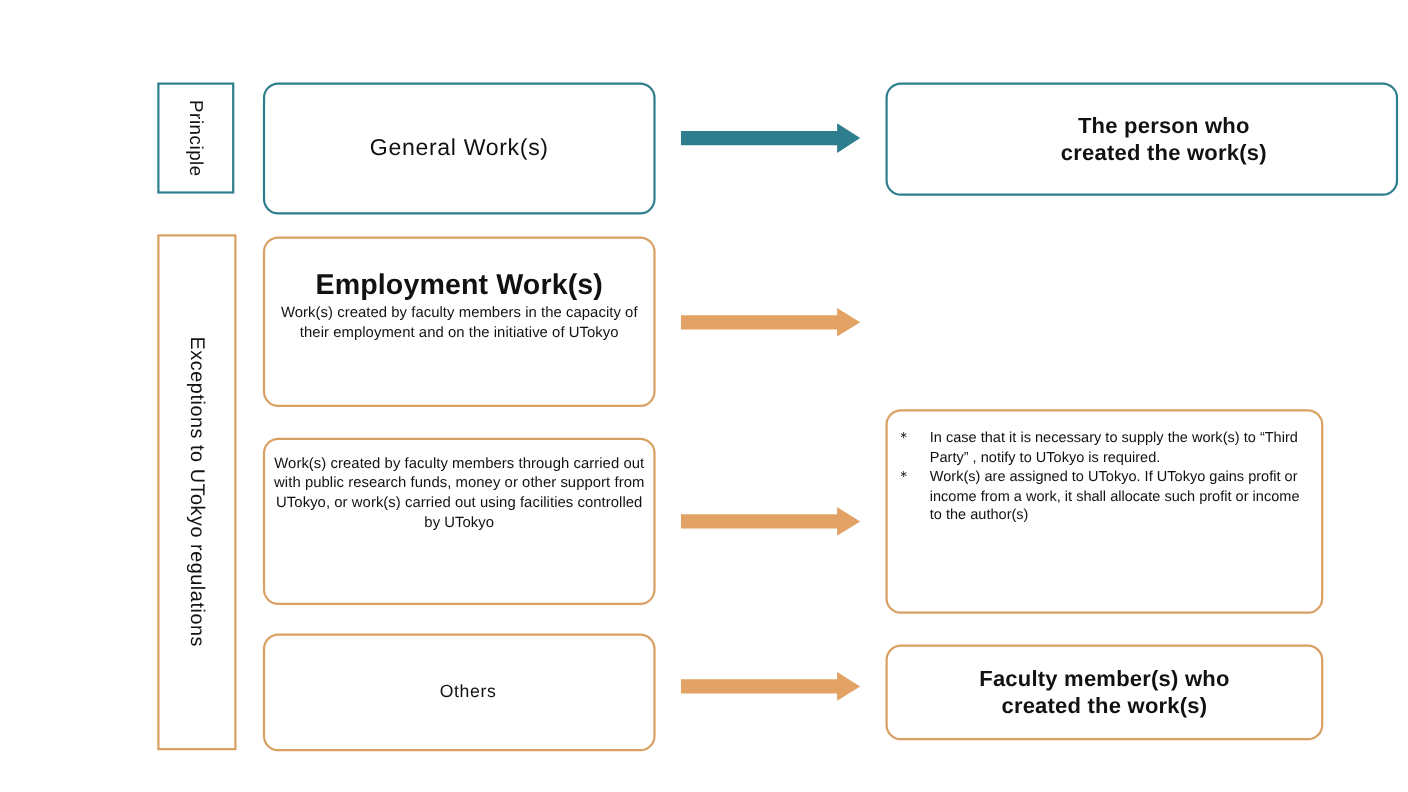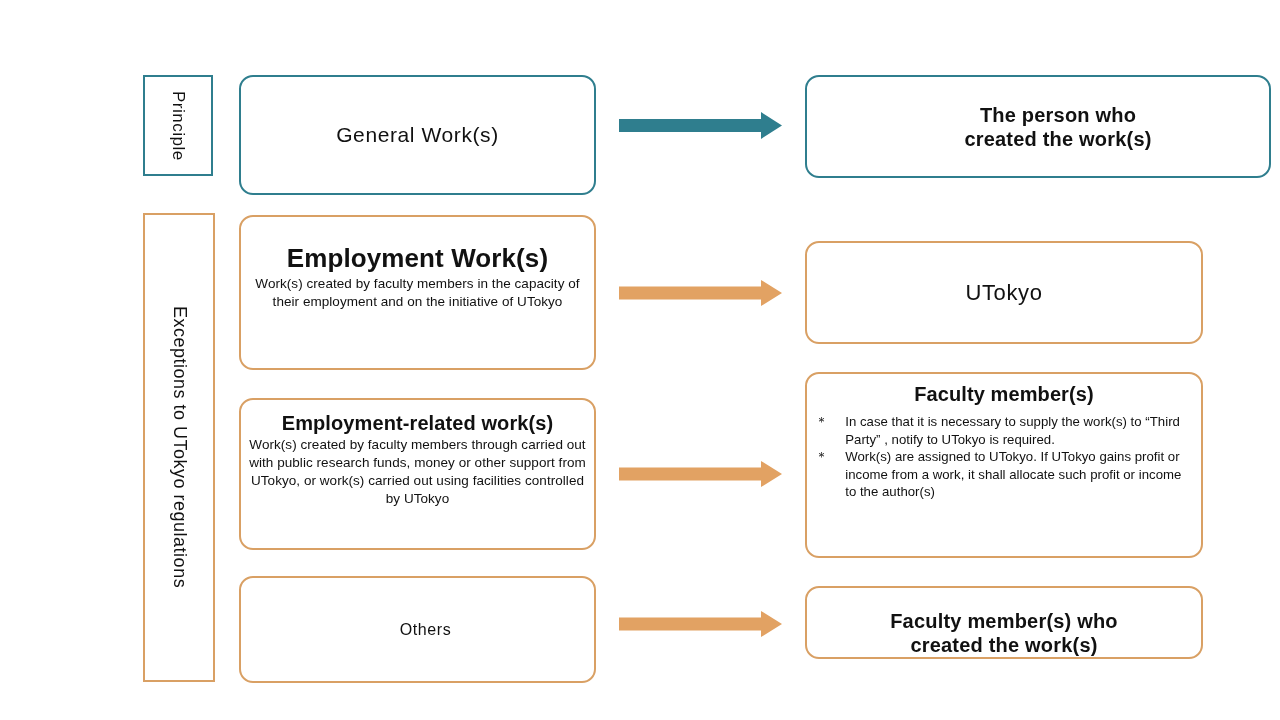--- a/index.html
+++ b/index.html
@@ -143,37 +143,32 @@
     <div class="title-md">Employment Work(s)</div>
     <div class="body-sm">Work(s) created by faculty members in the capacity of their employment and on the initiative of UTokyo</div>
   </div>
 
   <div class="arrow" style="left:619px; top:280px; width:163px; height:26px;">
     <svg width="163" height="26" viewBox="0 0 163 26" aria-hidden="true">
       <path d="M0 6.5 L142 6.5 L142 0 L163 13 L142 26 L142 19.5 L0 19.5 Z" fill="#E2A263"></path>
     </svg>
   </div>
 
-  <div class="box rounded orange" style="left:805px; top:241px; width:398px; height:103px;">
-    <div class="title-lg" style="font-size:22px;">UTokyo</div>
-  </div>
 
   <div class="box rounded orange" style="left:239px; top:398px; width:357px; height:152px; justify-content:flex-start; padding-top:11px;">
-    <div class="title-md" style="font-size:20px;">Employment-related work(s)</div>
     <div class="body-sm" style="padding:0 4px;">Work(s) created by faculty members through carried out with public research funds, money or other support from UTokyo, or work(s) carried out using facilities controlled by UTokyo</div>
   </div>
 
   <div class="arrow" style="left:619px; top:461px; width:163px; height:26px;">
     <svg width="163" height="26" viewBox="0 0 163 26" aria-hidden="true">
       <path d="M0 6.5 L142 6.5 L142 0 L163 13 L142 26 L142 19.5 L0 19.5 Z" fill="#E2A263"></path>
     </svg>
   </div>
 
   <div class="box rounded orange" style="left:805px; top:372px; width:398px; height:186px; justify-content:flex-start; padding-top:8px;">
-    <div class="title-md" style="font-size:20px;">Faculty member(s)</div>
     <div class="notes">
       <div class="note-line">
         <span class="ast">＊</span>
         <span class="note-body">In case that it is necessary to supply the work(s) to  “Third Party” , notify to UTokyo is required.</span>
       </div>
       <div class="note-line">
         <span class="ast">＊</span>
         <span class="note-body">Work(s) are assigned to UTokyo. If UTokyo gains profit or income from a work, it shall allocate such profit or income to the author(s)</span>
       </div>
     </div>
@@ -182,20 +177,20 @@
   <div class="box rounded orange" style="left:239px; top:576px; width:357px; height:107px;">
     <div class="title-lg" style="font-size:16px;margin-left:16px;">Others</div>
   </div>
 
   <div class="arrow" style="left:619px; top:611px; width:163px; height:26px;">
     <svg width="163" height="26" viewBox="0 0 163 26" aria-hidden="true">
       <path d="M0 6.5 L142 6.5 L142 0 L163 13 L142 26 L142 19.5 L0 19.5 Z" fill="#E2A263"></path>
     </svg>
   </div>
 
-  <div class="box rounded orange" style="left:805px; top:586px; width:398px; height:73px;justify-content:flex-end;">
+  <div class="box rounded orange" style="left:805px; top:586px; width:398px; height:87px;">
     <div class="title-md" style="font-size:20px; letter-spacing:0.2px;">
       <div>Faculty member(s) who</div>
       <div>created the work(s)</div>
     </div>
   </div>
 
 </div>
 
 </body></html>

